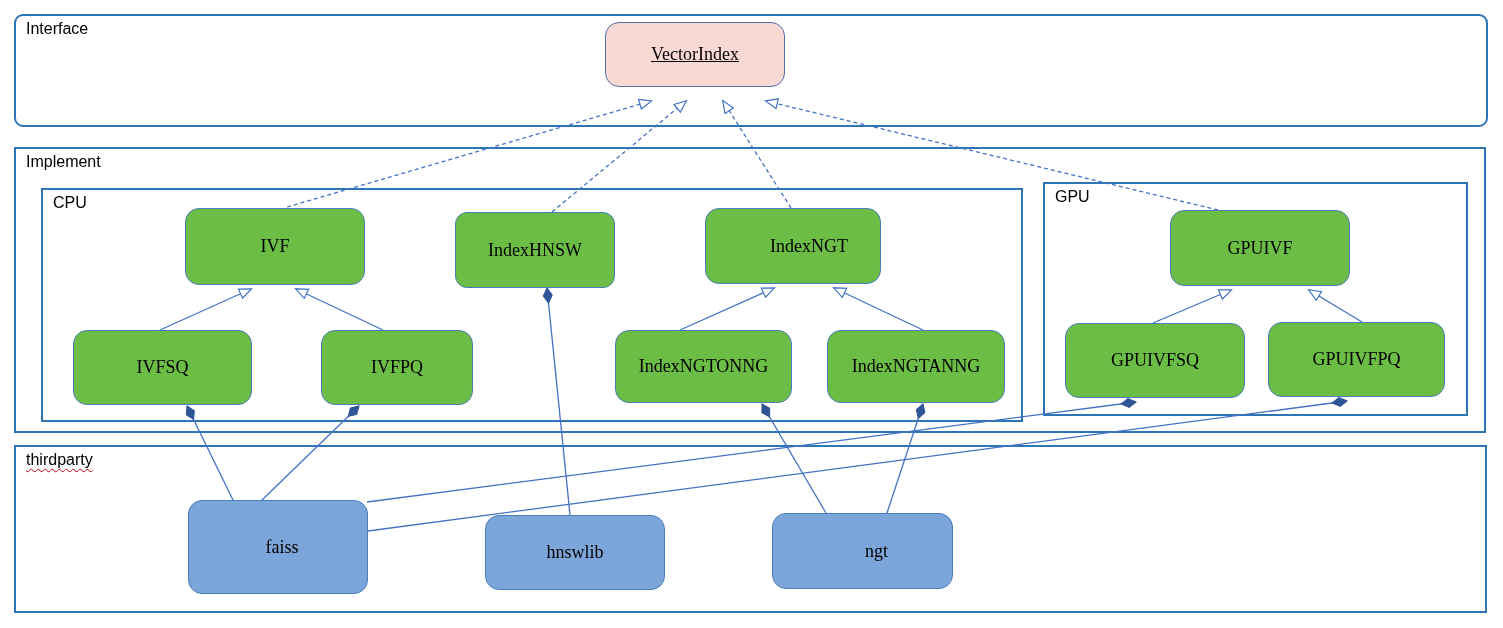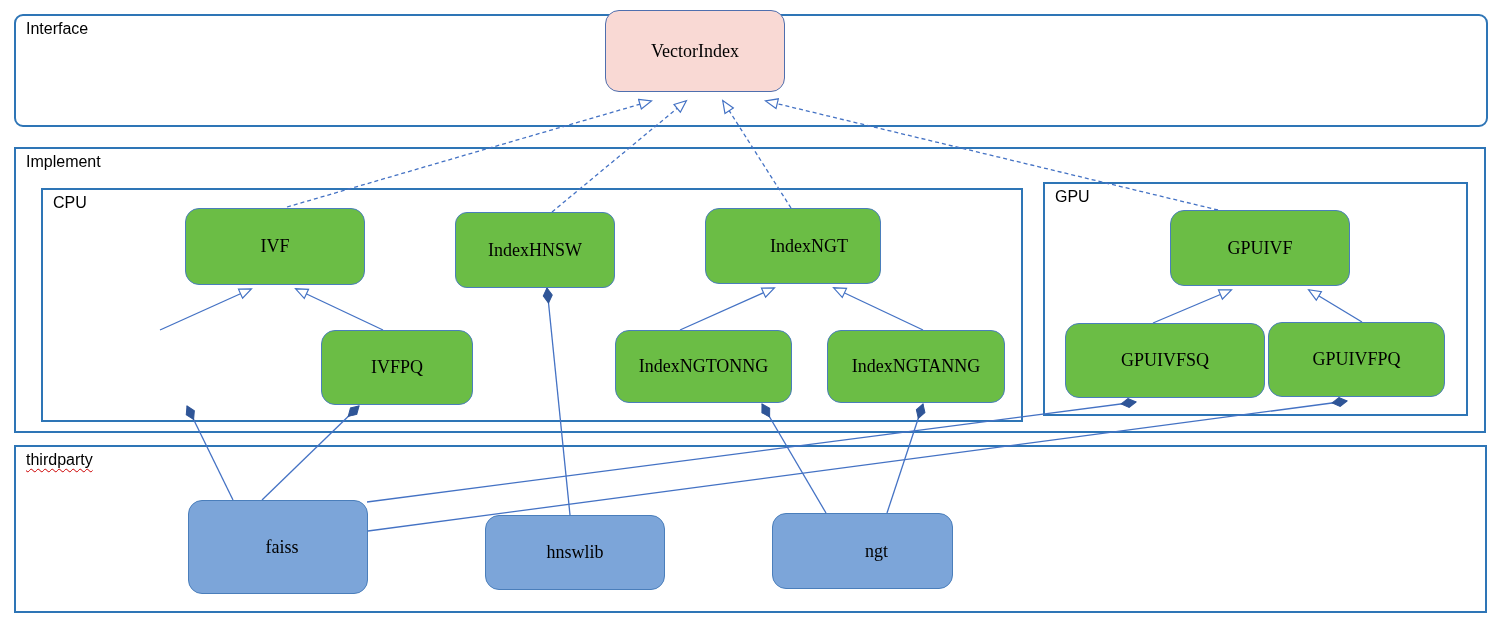--- a/index.html
+++ b/index.html
@@ -95,49 +95,52 @@
 
     <line class="edge" x1="547" y1="288" x2="570" y2="515" marker-start="url(#diamondFilled)"></line>
     <line class="edge" x1="187" y1="406" x2="233" y2="500" marker-start="url(#diamondFilled)"></line>
     <line class="edge" x1="359" y1="406" x2="262" y2="500" marker-start="url(#diamondFilled)"></line>
     <line class="edge" x1="762" y1="404" x2="826" y2="513" marker-start="url(#diamondFilled)"></line>
     <line class="edge" x1="923" y1="404" x2="887" y2="513" marker-start="url(#diamondFilled)"></line>
     <line class="edge" x1="1136" y1="402" x2="367" y2="502" marker-start="url(#diamondFilled)"></line>
     <line class="edge" x1="1347" y1="401" x2="368" y2="531" marker-start="url(#diamondFilled)"></line>
   </svg>
 
-  <div class="node pink" style="left:605px;top:10px;width:180px;height:82px;">
+  <div class="node pink" style="left:605px;top:22px;width:180px;height:65px;text-decoration:underline;">
     <span>VectorIndex</span>
   </div>
 
   <div class="node green" style="left:185px;top:208px;width:180px;height:77px;">
     <span>IVF</span>
   </div>
   <div class="node green" style="left:455px;top:212px;width:160px;height:76px;border-radius:12px;">
     <span>IndexHNSW</span>
   </div>
   <div class="node green" style="left:705px;top:208px;width:176px;height:76px;padding-left:32px;">
     <span>IndexNGT</span>
   </div>
 
   <div class="node green" style="left:1170px;top:210px;width:180px;height:76px;">
     <span>GPUIVF</span>
   </div>
 
+  <div class="node green" style="left:73px;top:330px;width:179px;height:75px;">
+    <span>IVFSQ</span>
+  </div>
   <div class="node green" style="left:293px;top:330px;width:152px;height:75px;margin-left:28px;">
     <span>IVFPQ</span>
   </div>
   <div class="node green" style="left:615px;top:330px;width:177px;height:73px;">
     <span>IndexNGTONNG</span>
   </div>
   <div class="node green" style="left:827px;top:330px;width:178px;height:73px;">
     <span>IndexNGTANNG</span>
   </div>
 
-  <div class="node green" style="left:1065px;top:323px;width:200px;height:75px;">
+  <div class="node green" style="left:1065px;top:323px;width:180px;height:75px;">
     <span>GPUIVFSQ</span>
   </div>
   <div class="node green" style="left:1268px;top:322px;width:177px;height:75px;">
     <span>GPUIVFPQ</span>
   </div>
 
   <div class="node blue" style="left:188px;top:500px;width:180px;height:94px;padding-left:8px;">
     <span>faiss</span>
   </div>
   <div class="node blue" style="left:485px;top:515px;width:180px;height:75px;">

